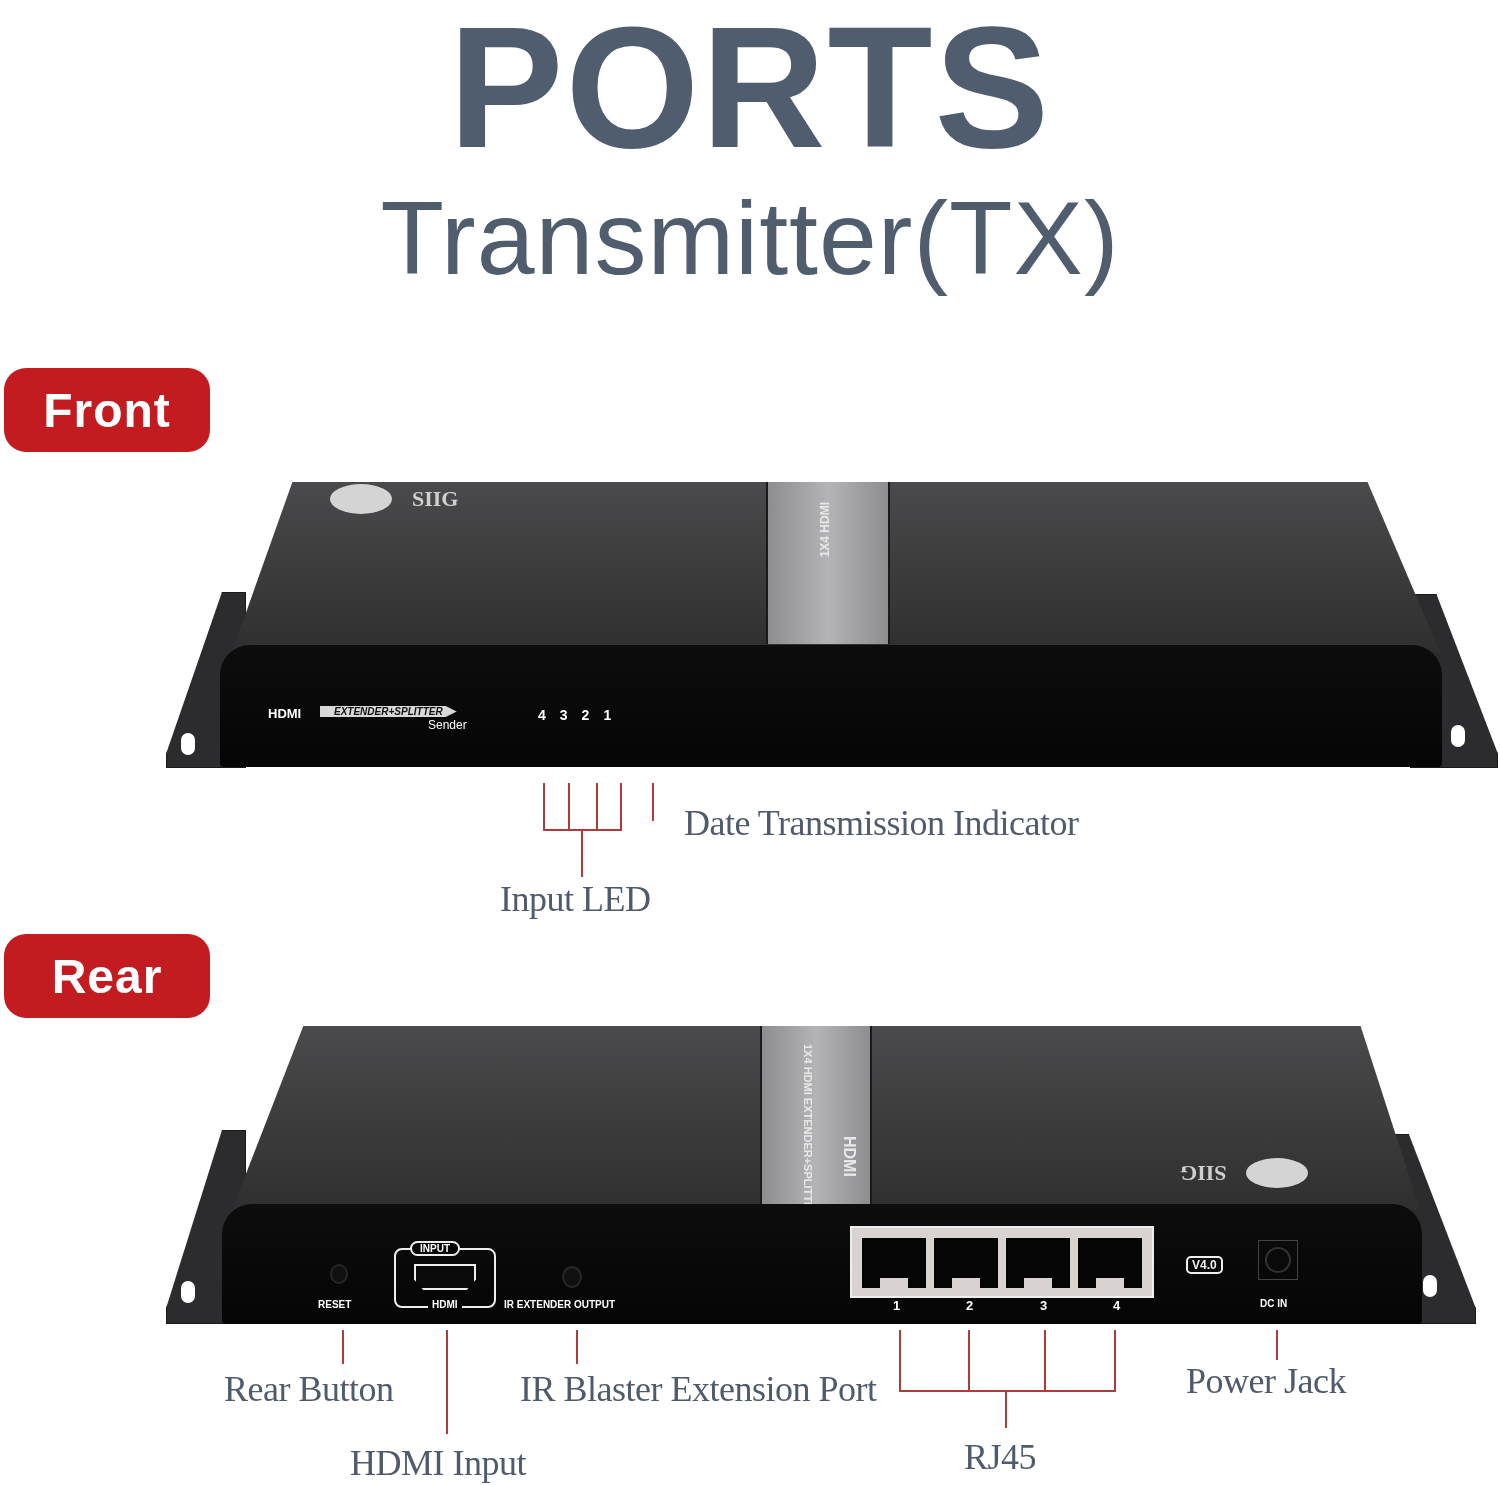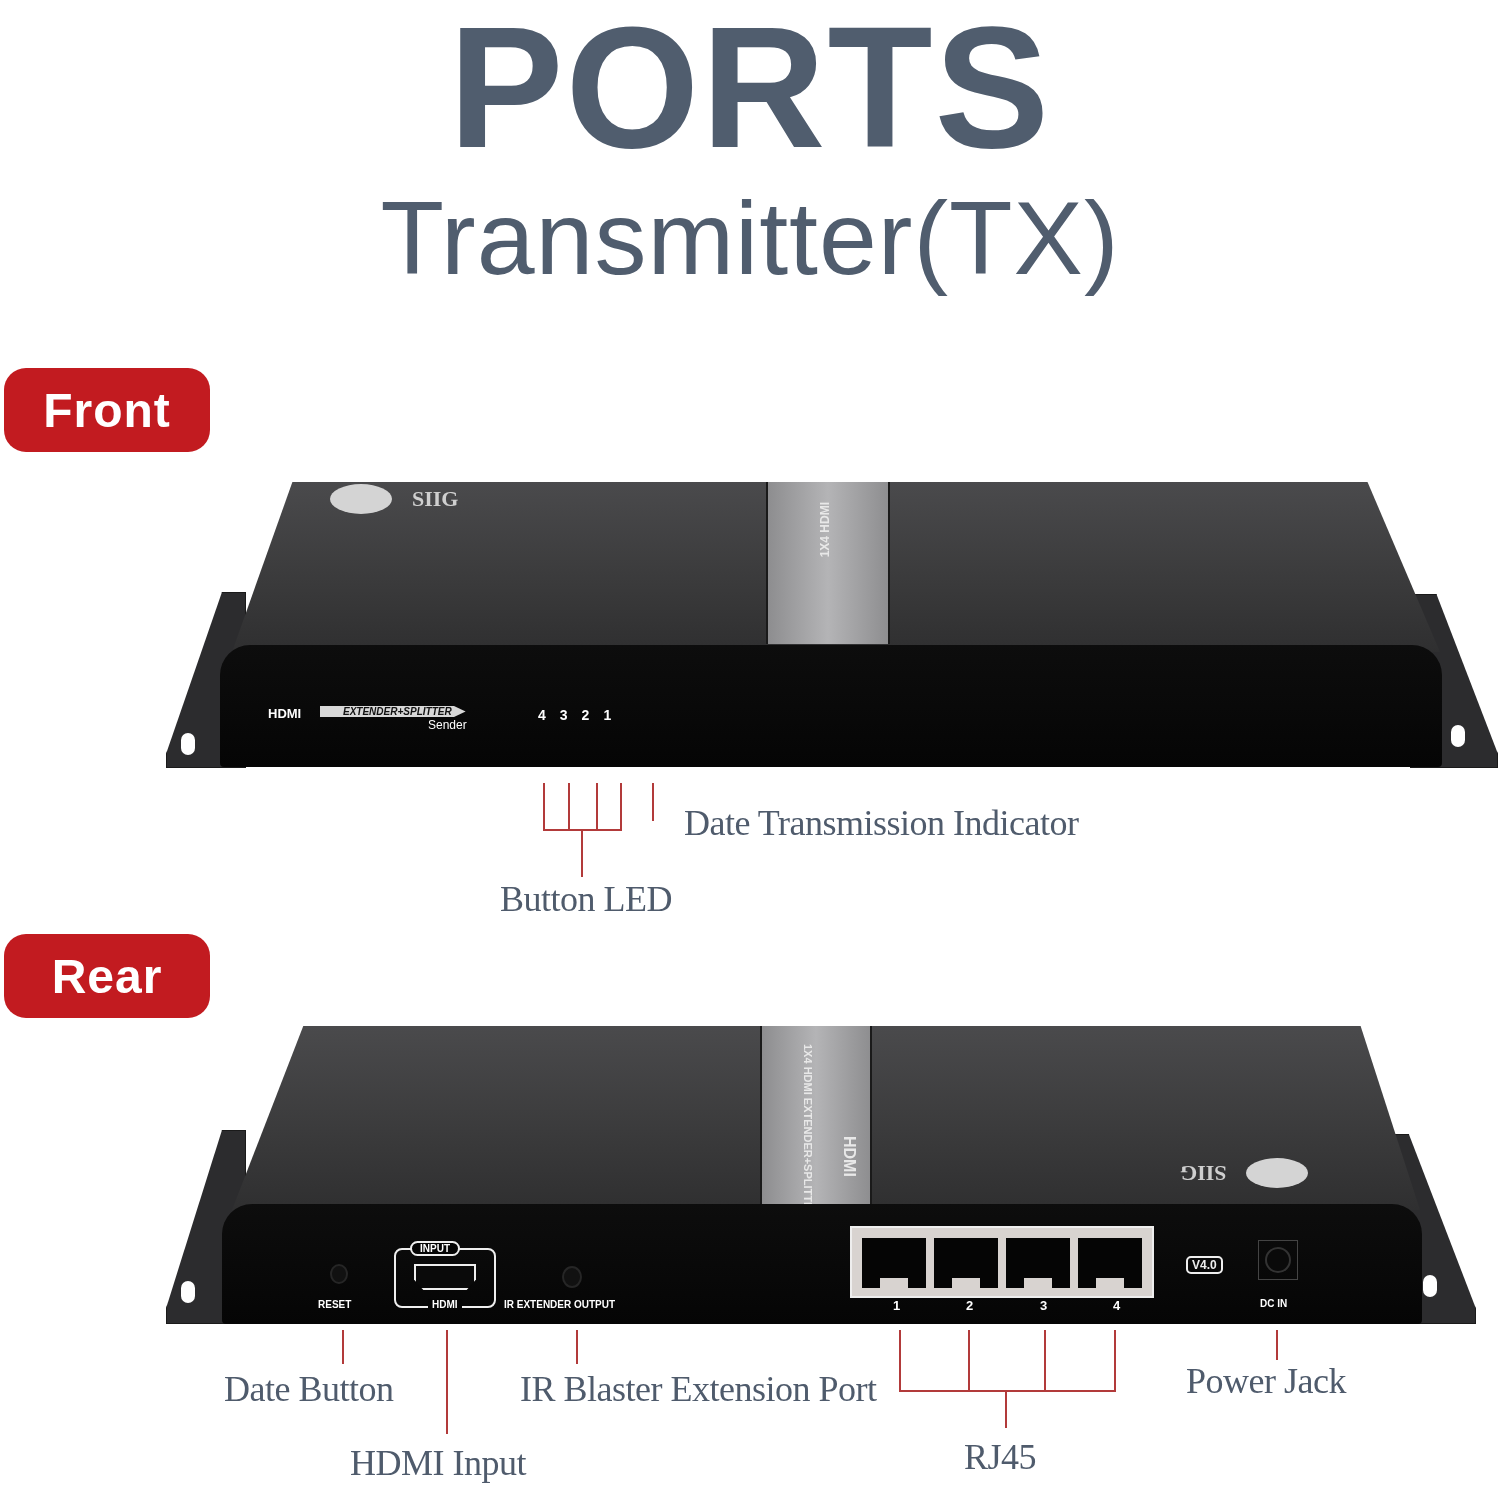--- a/index.html
+++ b/index.html
@@ -61,21 +61,21 @@
   <div class="lid" style="left:232px;top:482px;width:1208px;height:170px;clip-path:polygon(5% 0,94% 0,100% 100%,0 100%);"></div>
   <div class="strip" style="left:766px;top:482px;width:124px;height:162px;">
     <span class="strip-text" style="left:50px;top:20px;transform:rotate(180deg);">1X4 HDMI</span>
   </div>
   <div class="logo" style="left:330px;top:484px;">
     <span class="logo-disc"></span>
     <span class="logo-text">SIIG</span>
   </div>
   <div class="front-panel" style="left:220px;top:645px;width:1222px;height:122px;"></div>
   <div class="panel-label" style="left:268px;top:706px;font-size:13px;">HDMI</div>
-  <div class="panel-label" style="left:320px;top:706px;background:#d8d8d8;color:#111;font-style:italic;padding:0 14px 0 23px;clip-path:polygon(0 0,92% 0,100% 50%,92% 100%,0 100%);font-size:10px;">
+  <div class="panel-label" style="left:320px;top:706px;background:#d8d8d8;color:#111;font-style:italic;padding:0 14px 0 14px;clip-path:polygon(0 0,92% 0,100% 50%,92% 100%,0 100%);font-size:10px;">
     <span>EXTENDER+SPLITTER</span>
   </div>
   <div class="panel-label" style="left:428px;top:718px;font-weight:400;font-size:12px;">Sender</div>
   <div class="led-nums" style="left:538px;top:707px;">
     <span>4</span>
     <span>3</span>
     <span>2</span>
     <span>1</span>
   </div>
 </div>
@@ -83,21 +83,21 @@
 <div>
   <div class="callout" style="left:543px;top:783px;width:2px;height:48px;"></div>
   <div class="callout" style="left:568px;top:783px;width:2px;height:48px;"></div>
   <div class="callout" style="left:596px;top:783px;width:2px;height:48px;"></div>
   <div class="callout" style="left:620px;top:783px;width:2px;height:48px;"></div>
   <div class="callout" style="left:543px;top:829px;width:79px;height:2px;"></div>
   <div class="callout" style="left:581px;top:829px;width:2px;height:48px;"></div>
   <div class="callout" style="left:652px;top:783px;width:2px;height:38px;"></div>
 </div>
 <div class="callout-label" style="left:684px;top:802px;">Date Transmission Indicator</div>
-<div class="callout-label" style="left:500px;top:878px;">Button LED</div>
+<div class="callout-label" style="left:500px;top:878px;">Input LED</div>
 
 <div class="section-badge" style="top:934px;">Rear</div>
 
 <div class="device" style="left:0;top:0;width:1500px;height:1340px;">
   <div class="flange" style="left:166px;top:1130px;width:80px;height:194px;clip-path:polygon(70% 0,100% 0,100% 100%,0 100%,0 92%);">
     <div class="slot" style="left:14px;top:150px;"></div>
   </div>
   <div class="flange" style="left:1380px;top:1134px;width:96px;height:190px;clip-path:polygon(0 0,30% 0,100% 92%,100% 100%,0 100%);">
     <div class="slot" style="left:42px;top:140px;"></div>
   </div>
@@ -146,17 +146,17 @@
   <div class="callout" style="left:446px;top:1330px;width:2px;height:104px;"></div>
   <div class="callout" style="left:576px;top:1330px;width:2px;height:34px;"></div>
   <div class="callout" style="left:899px;top:1330px;width:2px;height:62px;"></div>
   <div class="callout" style="left:968px;top:1330px;width:2px;height:62px;"></div>
   <div class="callout" style="left:1044px;top:1330px;width:2px;height:62px;"></div>
   <div class="callout" style="left:1114px;top:1330px;width:2px;height:62px;"></div>
   <div class="callout" style="left:899px;top:1390px;width:217px;height:2px;"></div>
   <div class="callout" style="left:1005px;top:1390px;width:2px;height:38px;"></div>
   <div class="callout" style="left:1276px;top:1330px;width:2px;height:30px;"></div>
 </div>
-<div class="callout-label" style="left:224px;top:1368px;">Date Button</div>
+<div class="callout-label" style="left:224px;top:1368px;">Rear Button</div>
 <div class="callout-label" style="left:350px;top:1442px;">HDMI Input</div>
 <div class="callout-label" style="left:478px;top:1368px;margin-left:42px;">IR Blaster Extension Port</div>
 <div class="callout-label" style="left:964px;top:1436px;">RJ45</div>
 <div class="callout-label" style="left:1186px;top:1360px;">Power Jack</div>
 
 </body></html>

